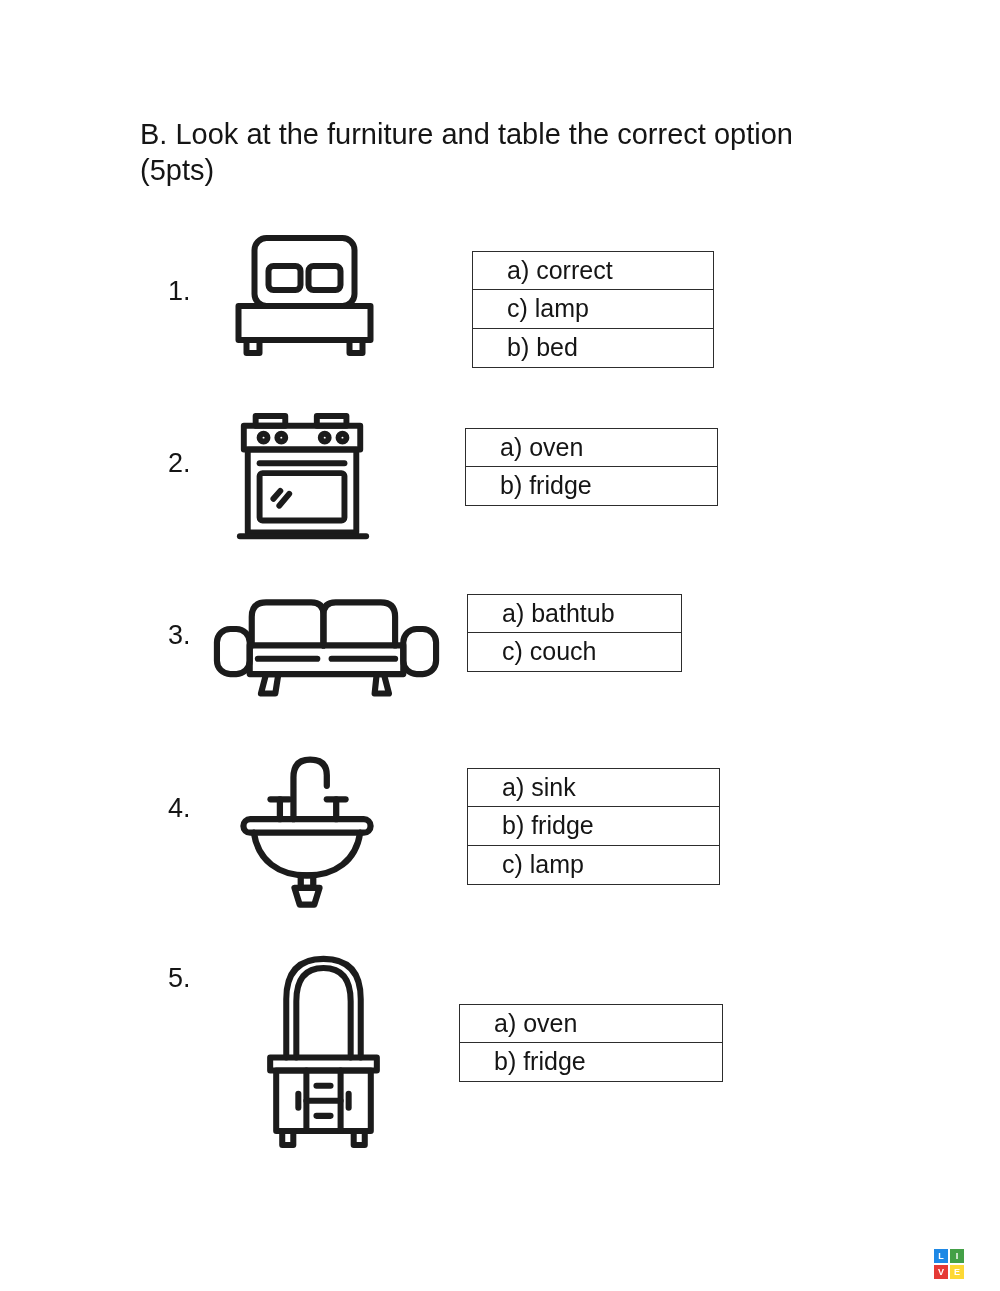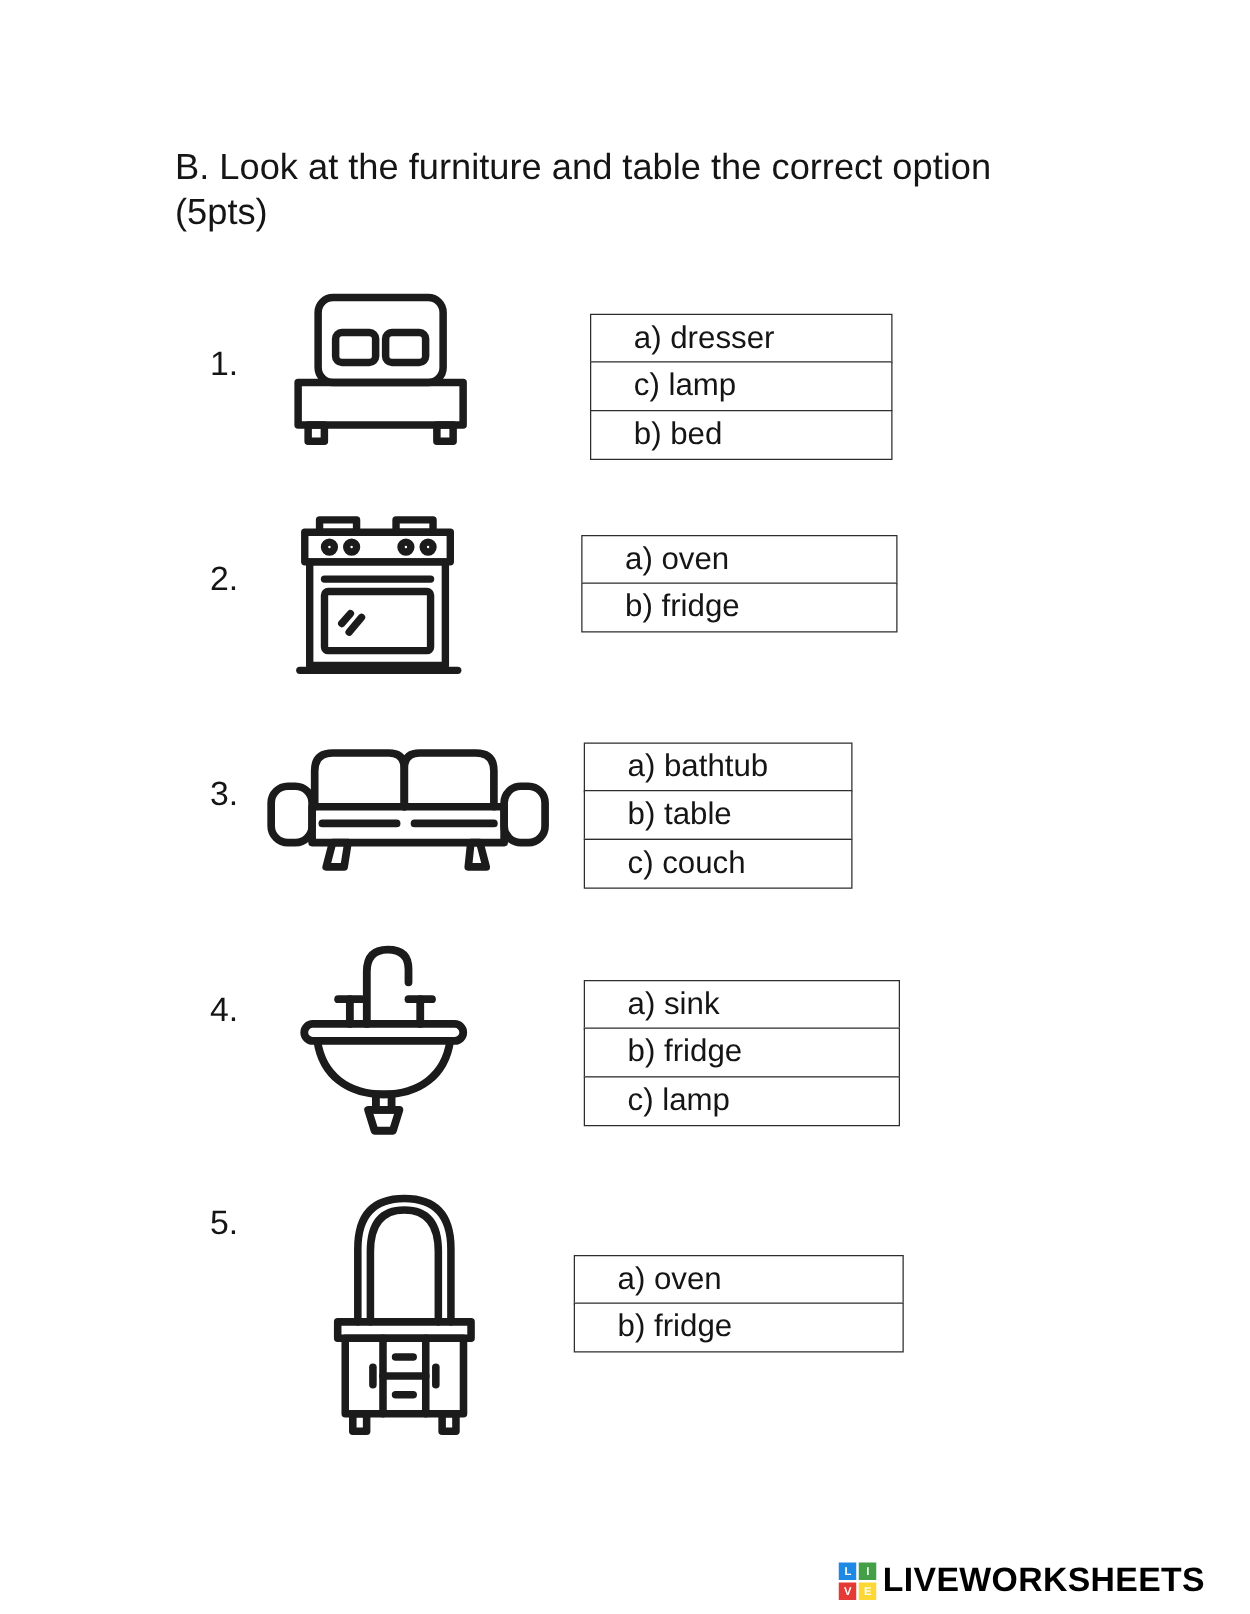--- a/index.html
+++ b/index.html
@@ -40,21 +40,21 @@
       <rect x="30" y="8" width="100" height="68" rx="12"></rect>
       <rect x="44" y="36" width="32" height="24" rx="5"></rect>
       <rect x="84" y="36" width="32" height="24" rx="5"></rect>
       <rect x="14" y="76" width="132" height="34"></rect>
       <rect x="22" y="110" width="13" height="13"></rect>
       <rect x="125" y="110" width="13" height="13"></rect>
     </g>
   </svg>
 </div>
 <div class="optbox" style="left:472px; top:251px; width:242px;">
-  <div class="opt-row">a) dresser</div>
+  <div class="opt-row">a) correct</div>
   <div class="opt-row">c) lamp</div>
   <div class="opt-row">b) bed</div>
 </div>
 
 <div class="qnum" style="top:448px;">2.</div>
 <div class="icon" style="left:230px; top:410px; width:148px; height:148px;">
   <svg viewBox="0 0 150 150">
     <g class="lineart">
       <rect x="26" y="6" width="30" height="10"></rect>
       <rect x="88" y="6" width="30" height="10"></rect>
@@ -88,41 +88,40 @@
       <rect x="40" y="58" width="150" height="28"></rect>
       <line x1="48" y1="71" x2="106" y2="71"></line>
       <line x1="120" y1="71" x2="182" y2="71"></line>
       <path d="M56 86 L51 105 H65 L68 86 Z"></path>
       <path d="M164 86 L162 105 H176 L171 86 Z"></path>
     </g>
   </svg>
 </div>
 <div class="optbox" style="left:467px; top:594px; width:215px;">
   <div class="opt-row">a) bathtub</div>
-  <div class="opt-row">b) table</div>
   <div class="opt-row">c) couch</div>
 </div>
 
 <div class="qnum" style="top:793px;">4.</div>
 <div class="icon" style="left:228px; top:742px; width:158px; height:172px;">
   <svg viewBox="0 0 150 165">
     <g class="lineart">
       <path d="M62 74 V34 Q62 17 78 17 Q94 17 94 32 V42"></path>
       <line x1="40" y1="55" x2="58" y2="55"></line>
       <line x1="49" y1="55" x2="49" y2="74"></line>
       <line x1="94" y1="55" x2="112" y2="55"></line>
       <line x1="103" y1="55" x2="103" y2="74"></line>
       <rect x="14" y="74" width="122" height="13" rx="6.5"></rect>
       <path d="M24 87 C28 114 48 128 75 128 C102 128 122 114 126 87"></path>
       <rect x="69" y="128" width="12" height="12"></rect>
       <path d="M63 140 H87 L82 156 H68 Z"></path>
     </g>
   </svg>
 </div>
-<div class="optbox" style="left:467px; top:768px; width:253px;margin-top:16px;">
+<div class="optbox" style="left:467px; top:768px; width:253px;">
   <div class="opt-row">a) sink</div>
   <div class="opt-row">b) fridge</div>
   <div class="opt-row">c) lamp</div>
 </div>
 
 <div class="qnum" style="top:963px;">5.</div>
 <div class="icon" style="left:246px; top:944px; width:156px; height:228px;">
   <svg viewBox="0 0 155 225">
     <g class="lineart">
       <path d="M40 112 V54 Q40 14 77 14 Q114 14 114 54 V112"></path>
@@ -146,14 +145,13 @@
   <div class="opt-row">b) fridge</div>
 </div>
 
 <div class="footer">
   <div class="logo-grid">
     <div class="logo-sq sq-0">L</div>
     <div class="logo-sq sq-1">I</div>
     <div class="logo-sq sq-2">V</div>
     <div class="logo-sq sq-3">E</div>
   </div>
-  <div class="brand">LIVEWORKSHEETS</div>
 </div>
 
 </body></html>

